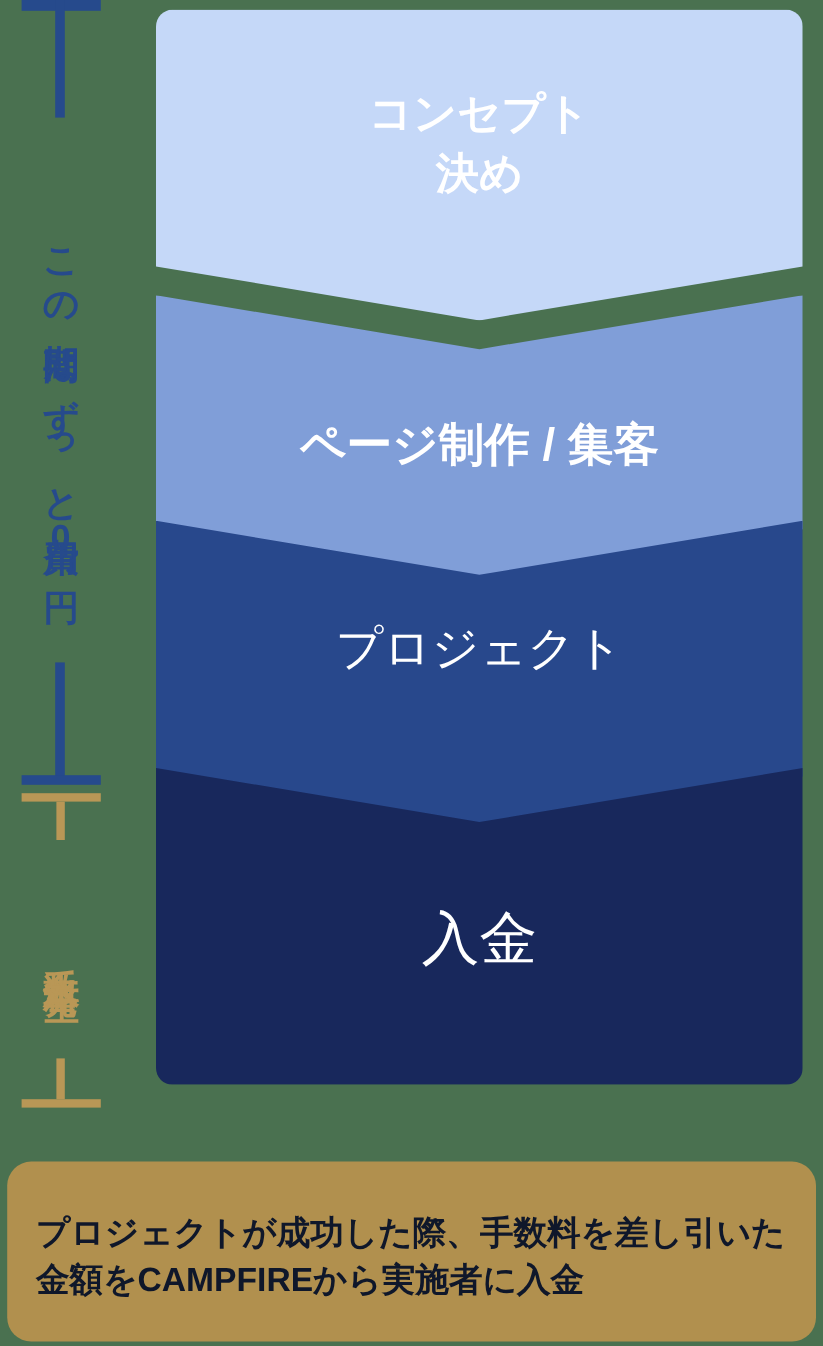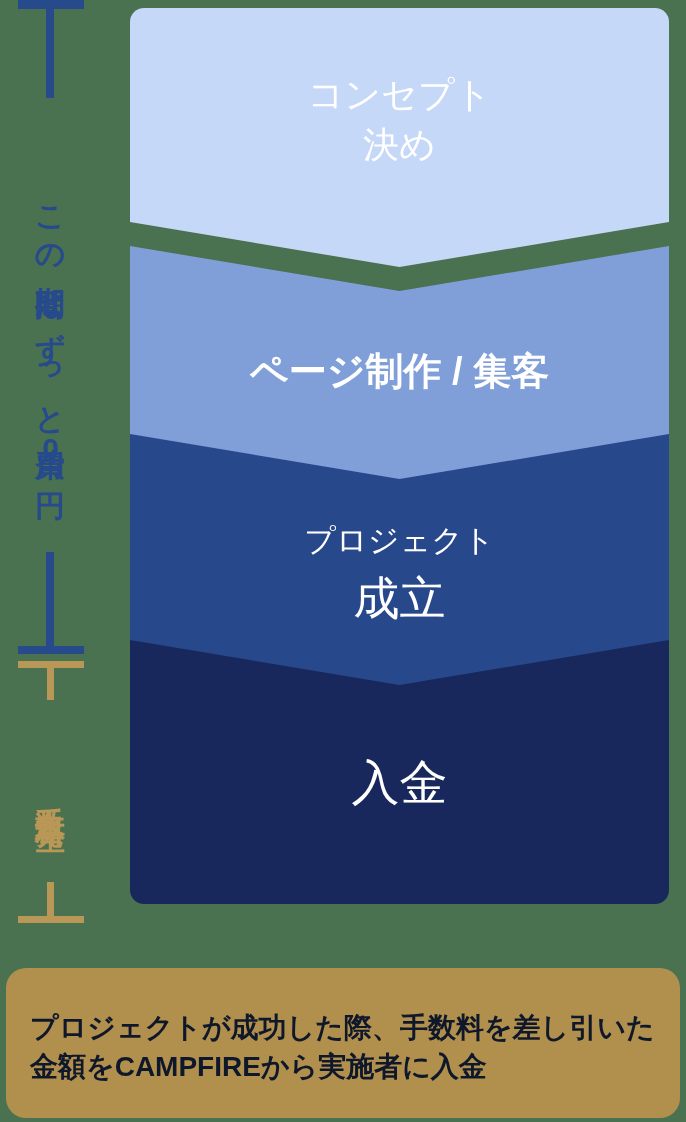--- a/index.html
+++ b/index.html
@@ -45,24 +45,24 @@
     top:434px; height:258px;
     clip-path:polygon(0 0, 50% 45px, 100% 0, 100% calc(100% - 45px), 50% 100%, 0 calc(100% - 45px));
   }
   .step4 {
     top:640px; height:264px; border-radius:0 0 14px 14px;
     clip-path:polygon(0 0, 50% 45px, 100% 0, 100% 100%, 0 100%);
   }
   .step-label {
     position:absolute; left:0; width:100%; text-align:center; color:#ffffff;
   }
-  .s1-label { top:62px;  font-size:36px; line-height:50px; font-weight:400; }
+  .s1-label { top:62px;  font-size:36px; line-height:50px; font-weight:700; }
   .s2-label { top:100px; font-size:38px; line-height:50px; font-weight:bold; }
   .s3-label { top:86px; }
-  .s3-line1 { display:block; font-size:31px; line-height:42px; font-weight:400; }
+  .s3-line1 { display:block; font-size:39px; line-height:42px; font-weight:400; }
   .s3-line2 { display:block; margin-top:8px; font-size:46px; line-height:56px; font-weight:400; }
   .s4-label { top:116px; font-size:48px; line-height:54px; font-weight:400; }
 
   
   .note {
     position:absolute; left:6px; top:968px; width:674px; height:150px;
     border-radius:20px; box-sizing:border-box;
     padding:40px 20px 0 24px;
     color:#0f172a; font-weight:bold; font-size:28px; line-height:39px;
   }
@@ -92,21 +92,20 @@
     </div>
   </section>
 
   <section class="step step2" style="background-color: rgb(128, 158, 216);">
     <div class="step-label s2-label">ページ制作 / 集客</div>
   </section>
 
   <section class="step step3" style="background-color: rgb(40, 72, 140);">
     <div class="step-label s3-label">
       <span class="s3-line1">プロジェクト</span>
-      <span class="s3-line2">成立</span>
     </div>
   </section>
 
   <section class="step step4" style="background-color: rgb(24, 40, 92);">
     <div class="step-label s4-label">入金</div>
   </section>
 
   <footer class="note" style="background-color: rgb(177, 144, 78);">
     <span class="note-line">プロジェクトが成功した際、手数料を差し引いた</span>
     <span class="note-line">金額をCAMPFIREから実施者に入金</span>

